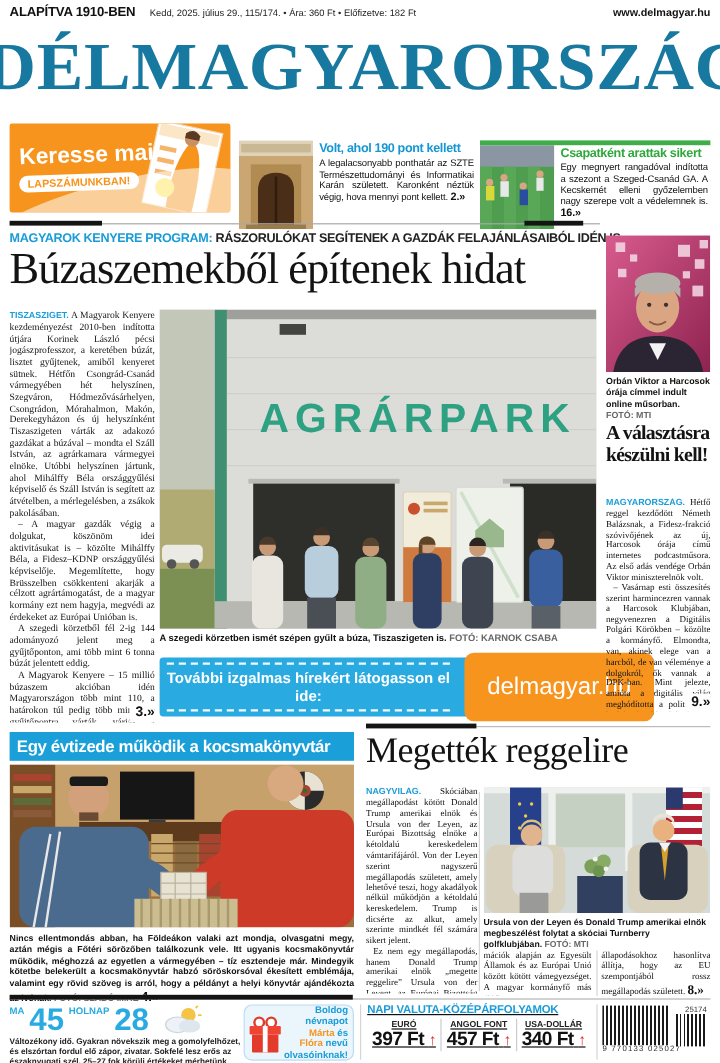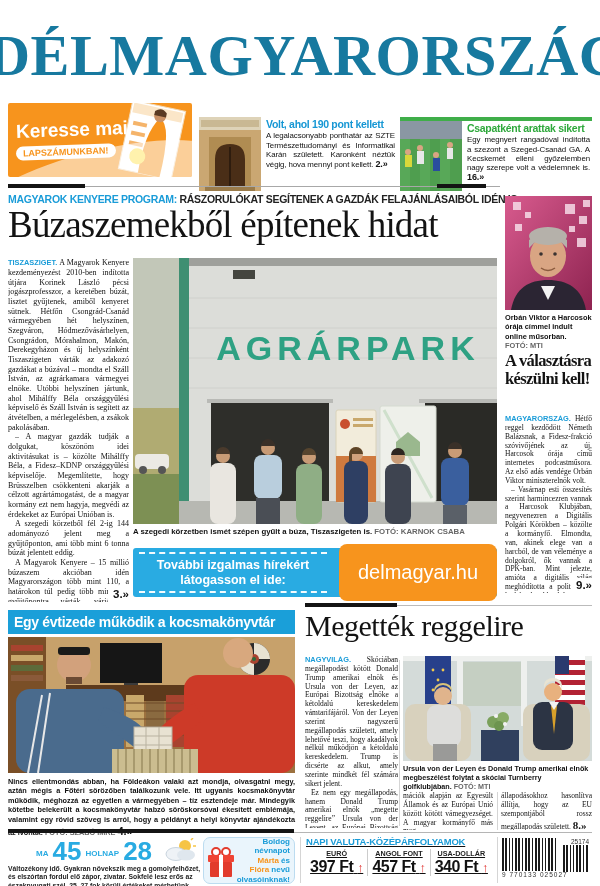--- a/index.html
+++ b/index.html
@@ -50,21 +50,21 @@
   .leadcol p{margin:0;text-indent:7px;}
   .leadcol p.first{text-indent:0;}
   .loc{font-family:"Liberation Sans",sans-serif;font-weight:bold;font-size:7.4px;color:#1a9cd8;}
   .colmark{position:absolute;right:0;bottom:0;background:#fff;padding:1px 0 0 5px;
            font-family:"Liberation Sans",sans-serif;font-weight:bold;font-size:11.5px;}
   .mainphoto{left:133px;top:258px;width:364px;height:266px;overflow:hidden;background:#d7d8d4;}
   .maincaption{left:133px;top:527px;width:364px;font-size:7.8px;font-weight:bold;color:#111;}
   .credit{color:#666;}
 
   
-  .bluebanner{left:133px;top:548px;width:364px;height:49px;background:#29abe2;border-radius:3px;}
+  .bluebanner{left:133px;top:548px;width:412px;height:49px;background:#29abe2;border-radius:3px;}
   .bluebanner .inner{position:absolute;left:6px;right:170px;top:4px;bottom:4px;
                      border-top:2px dashed rgba(255,255,255,.95);border-bottom:2px dashed rgba(255,255,255,.95);
                      display:flex;align-items:center;justify-content:center;}
   .banner-text{color:#fff;font-weight:bold;font-size:12.5px;line-height:1.15;text-align:center;}
   .banner-site{position:absolute;right:0;top:-4px;width:158px;height:57px;background:#f7941d;border-radius:8px;
                display:flex;align-items:center;justify-content:center;color:#fff;font-weight:normal;font-size:20px;}
 
   
   .sbphoto{left:505px;top:196px;width:87px;height:114px;overflow:hidden;}
   .sb-caption{left:505px;top:313px;width:87px;font-weight:bold;font-size:7.4px;line-height:1.26;}
@@ -96,21 +96,21 @@
   .trump-col2{left:403px;top:792px;width:90px;height:38px;}
   .trump-col3{left:501px;top:792px;width:91px;height:38px;}
   .vr{border-left:1px solid #d5d5d5;}
   .vr1{left:399px;top:660px;height:166px;}
   .vr2{left:497px;top:792px;height:38px;}
 
   
   .bb-rule{left:8px;top:832px;width:584px;border-top:1px solid #b5b5b5;}
   .bb-black{left:8px;top:829px;width:286px;height:4px;background:#141414;}
   .weather{left:8px;top:838px;width:196px;}
-  .wx-row{display:flex;align-items:flex-end;gap:4px;margin-left:28px;}
+  .wx-row{display:flex;align-items:flex-start;gap:4px;}
   .wx-lab{color:#29abe2;font-weight:bold;font-size:8px;margin-bottom:4px;}
   .wx-temp{color:#29abe2;font-weight:bold;font-size:26px;line-height:0.85;}
   .wx-text{font-size:6.8px;font-weight:bold;line-height:1.25;color:#222;margin-top:3px;}
   .nameday{left:203px;top:837px;width:92px;height:47px;background:#eaf5fc;border:1px solid #bcdcf0;
            border-radius:7px;display:flex;align-items:center;box-sizing:border-box;padding:2px 4px 2px 2px;}
   .nd-text{flex:1;text-align:right;color:#1a9cd8;font-weight:bold;font-size:8px;line-height:1.18;}
   .nd-orange{color:#f7941d;text-align:right;}
   .bbvr1{left:300px;top:837px;height:46px;}
   .bbvr2{left:497px;top:837px;height:46px;}
   .currency{left:306px;top:836px;width:186px;text-decoration:underline;}
@@ -127,20 +127,25 @@
   .bc-num{font-size:6.5px;letter-spacing:1px;color:#333;white-space:nowrap;}
   .bc-right{width:26px;}
   .bc-top{font-size:6.5px;color:#333;text-align:right;}
   .bc-bars2{height:27px;background:repeating-linear-gradient(90deg,#1a1a1a 0 1.6px,#fff 1.6px 3.3px);}
 </style>
 </head>
 <body>
 
 <div class="page">
 
+  <div class="abs hdr-top">
+    <span class="founded">ALAPÍTVA 1910-BEN</span>
+    <span class="dateline">Kedd, 2025. július 29., 115/174.  •  Ára: 360 Ft • Előfizetve: 182 Ft</span>
+    <span class="website">www.delmagyar.hu</span>
+  </div>
   <div class="abs masthead">DÉLMAGYARORSZÁG</div>
 
   <div class="abs promo">
     <svg style="position:absolute;right:0;top:0" width="95" height="74" viewBox="0 0 95 74">
       <g transform="rotate(12 55 37)">
         <rect x="28" y="2" width="54" height="70" fill="#fff" stroke="#f3d9b5"></rect>
         <rect x="30" y="4" width="50" height="10" fill="#fbe6c8"></rect>
         <path d="M58,14 q14,4 12,58 l-22,0 q-2,-40 10,-58z" fill="#f7941d"></path>
         <circle cx="58" cy="12" r="6" fill="#c99064"></circle>
         <path d="M52,8 q6,-6 12,0 l0,4 -12,0z" fill="#5a3a22"></path>
@@ -202,21 +207,21 @@
       <span class="barR"></span>
     </div>
 
   <div class="abs kicker">
     <span class="k1">MAGYAROK KENYERE PROGRAM:</span><span class="k2"> RÁSZORULÓKAT SEGÍTENEK A GAZDÁK FELAJÁNLÁSAIBÓL IDÉN IS</span>
   </div>
   <h2 class="abs lead-headline" style="margin:0;">Búzaszemekből építenek hidat</h2>
 
   <div class="abs leadcol">
     <p class="first"><span class="loc">TISZASZIGET.</span> <span>A Magyarok Kenyere kezdeményezést 2010-ben indította útjára Korinek László pécsi jogászprofesszor, a keretében búzát, lisztet gyűjtenek, amiből kenyeret sütnek. Hétfőn Csongrád-Csanád vármegyében hét helyszínen, Szegváron, Hódmezővásárhelyen, Csongrádon, Mórahalmon, Makón, Derekegyházon és új helyszínként Tiszaszigeten várták az adakozó gazdákat a búzával – mondta el Száll István, az agrárkamara vármegyei elnöke. Utóbbi helyszínen jártunk, ahol Mihálffy Béla országgyűlési képviselő és Száll István is segített az átvételben, a mérlegelésben, a zsákok pakolásában.</span></p>
-    <p>– A magyar gazdák tudják a dolgukat, köszönöm idei aktivitásukat is – közölte Mihálffy Béla, a Fidesz–KDNP országgyűlési képviselője. Megemlítette, hogy Brüsszelben csökkenteni akarják a célzott agrártámogatást, de a magyar kormány ezt nem hagyja, megvédi az érdekeket az Európai Unióban is.</p>
+    <p>– A magyar gazdák végig a dolgukat, köszönöm idei aktivitásukat is – közölte Mihálffy Béla, a Fidesz–KDNP országgyűlési képviselője. Megemlítette, hogy Brüsszelben csökkenteni akarják a célzott agrártámogatást, de a magyar kormány ezt nem hagyja, megvédi az érdekeket az Európai Unióban is.</p>
     <p>A szegedi körzetből fél 2-ig 144 adományozó jelent meg a gyűjtőponton, ami több mint 6 tonna búzát jelentett eddig.</p>
     <p>A Magyarok Kenyere – 15 millió búzaszem akcióban idén Magyarországon több mint 110, a határokon túl pedig több mint 200 gyűjtőpontra várták, várják a gazdákat.</p>
     <span class="colmark">3.»</span>
   </div>
 
   <div class="abs mainphoto">
     <svg width="364" height="266" viewBox="0 0 364 266">
       <rect width="364" height="266" fill="#dcddd9"></rect>
       <rect x="0" y="0" width="46" height="266" fill="#c2c7b8"></rect>
       <rect x="0" y="150" width="46" height="70" fill="#b0ab72"></rect>

